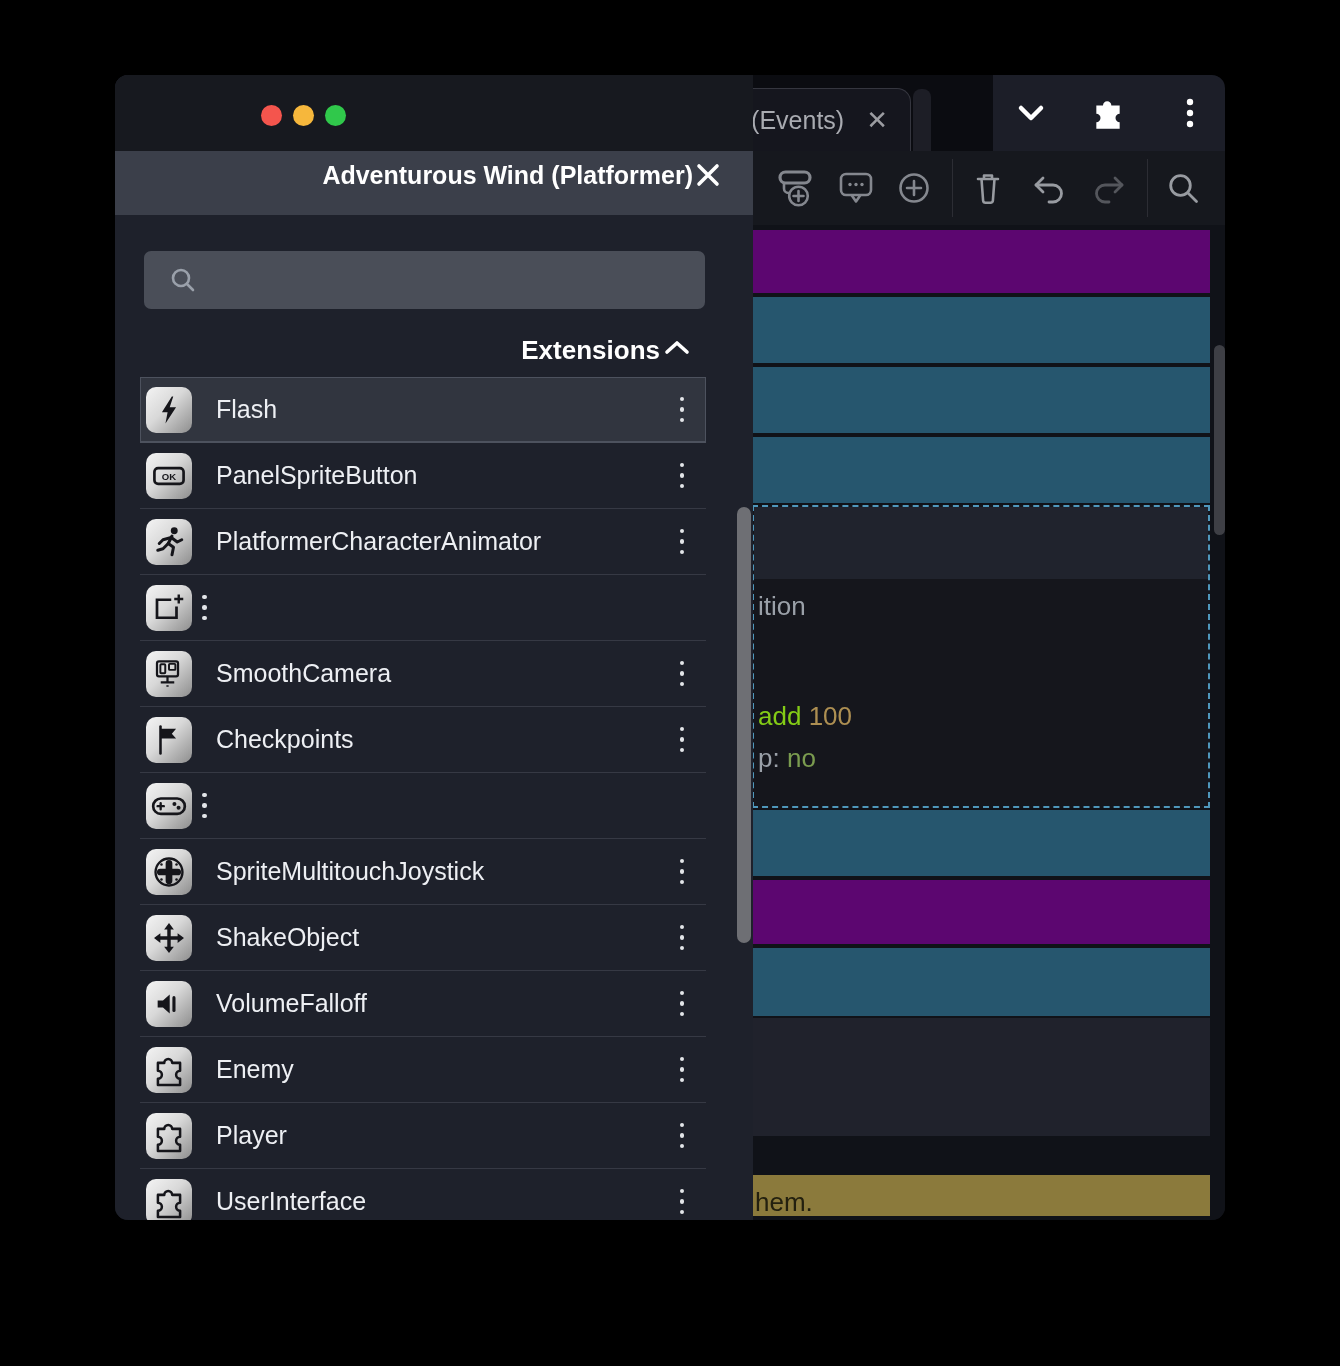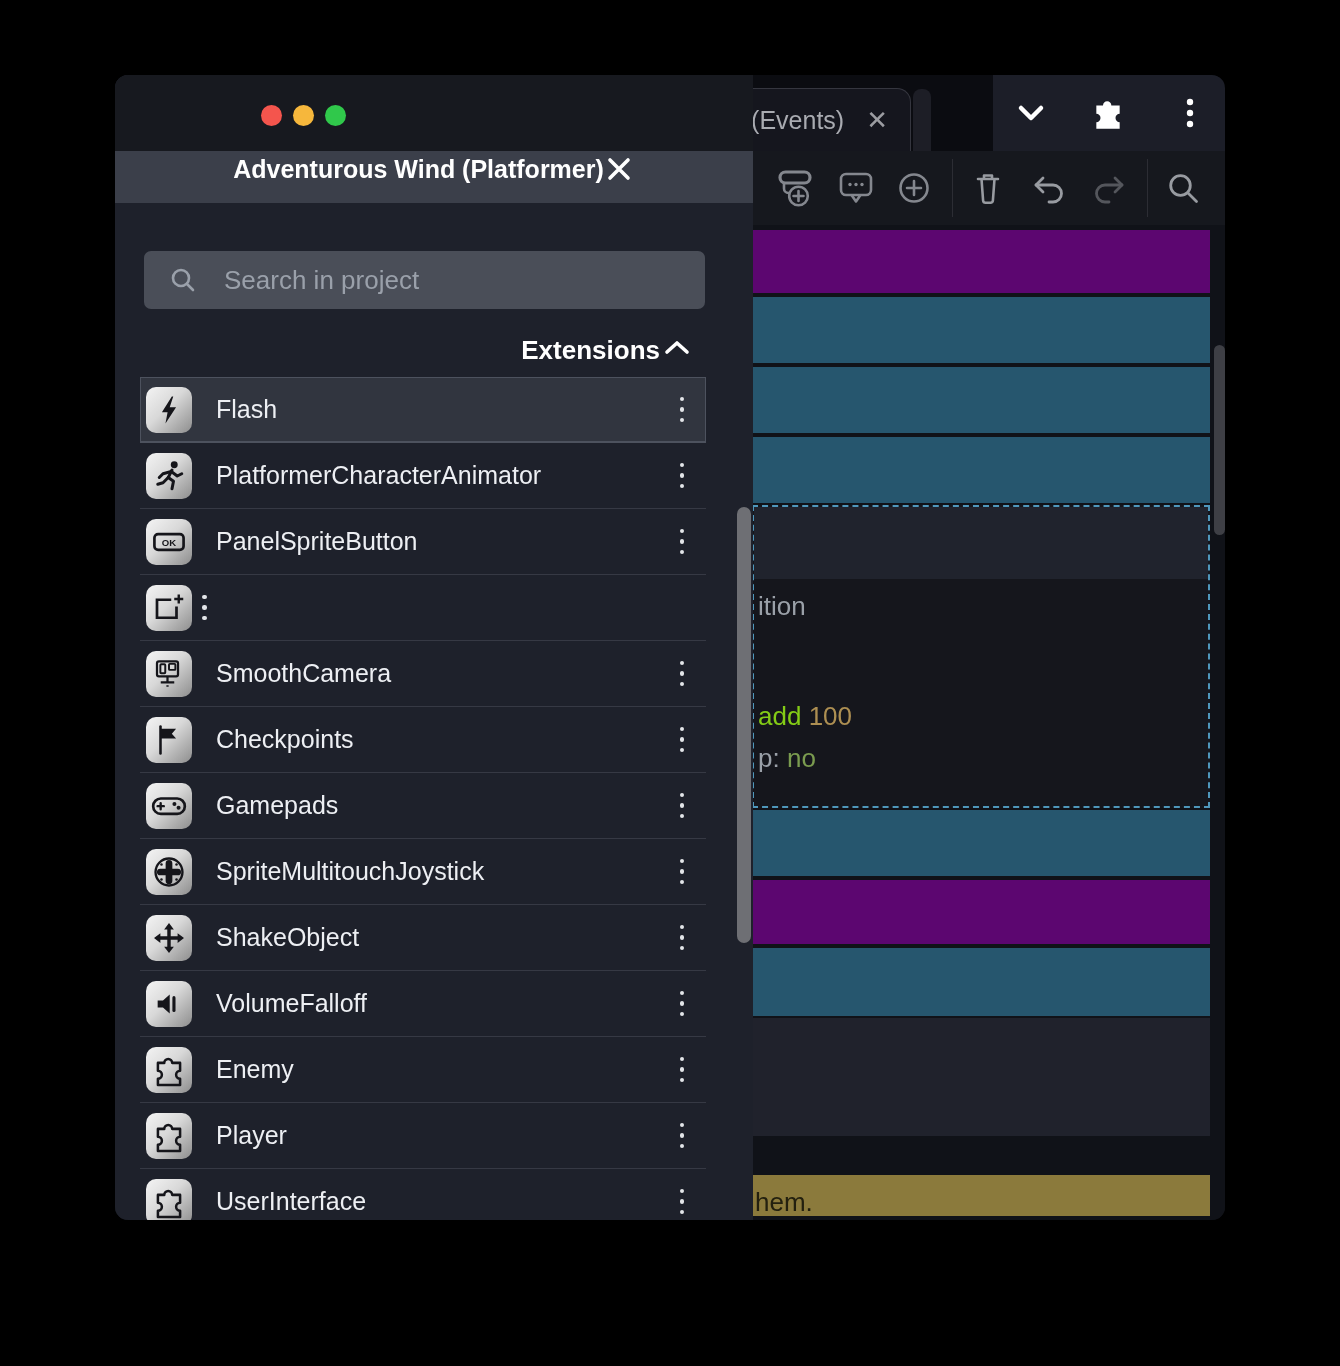--- a/index.html
+++ b/index.html
@@ -46,22 +46,22 @@
   .sel-head { position:absolute; left:0; top:0; right:0; height:72px; background:#20232d; }
   .sel-t { position:absolute; left:4px; font-size:26px; white-space:nowrap; }
 
   .sheet-scrollbar { position:absolute; left:1099px; top:120px; width:11px; height:190px; background:#3e3f45; border-radius:6px; }
 
   
   .drawer { position:absolute; left:0; top:0; width:638px; height:1145px; background:#1e212b; }
   .chrome { position:absolute; left:0; top:0; width:638px; height:76px; background:#17191f; }
   .light { position:absolute; top:30px; width:21px; height:21px; border-radius:50%; }
   .titlebar {
-    position:absolute; left:0; top:76px; width:638px; height:52px; background:#3b3f4a;
-    display:flex; align-items:center; justify-content:center; padding:0 30px 16px 29px;
+    position:absolute; left:0; top:76px; width:638px; height:64px; background:#3b3f4a;
+    display:flex; align-items:center; justify-content:flex-end; padding:0 30px 16px 29px;
   }
   .drawer-title { color:#ffffff; font-size:25px; font-weight:bold; white-space:nowrap; }
   .drawer-close { width:30px; height:30px; cursor:pointer; }
 
   .searchbox {
     position:absolute; left:29px; top:176px; width:561px; height:58px;
     background:#4a4e58; border-radius:7px; display:flex; align-items:center; padding:0 14px 0 24px;
   }
   .searchbox svg { flex:0 0 auto; margin-right:26px; }
   .searchbox input {
@@ -214,21 +214,20 @@
             <path d="M6 6 L24 24 M24 6 L6 24" stroke="#fff" stroke-width="3.6" stroke-linecap="round"></path>
           </svg>
       </span>
     </div>
 
     <div class="searchbox">
       <svg width="30" height="30" viewBox="0 0 30 30">
         <circle cx="13" cy="13" r="8" fill="none" stroke="#9aa0aa" stroke-width="2.6"></circle>
         <path d="M19 19 l6 6" stroke="#9aa0aa" stroke-width="2.6" stroke-linecap="round"></path>
       </svg>
-      <input type="text" placeholder="Search in project" style="">
     </div>
 
     <div class="section-head">
       <span class="section-label">Extensions</span>
       <span>
         <svg width="34" height="26" viewBox="0 0 34 26">
             <path d="M7 17 l10 -9 10 9" fill="none" stroke="#fff" stroke-width="3.6" stroke-linecap="round" stroke-linejoin="round"></path>
           </svg>
       </span>
     </div>
@@ -242,52 +241,52 @@
           </span>
     <span class="ext-label">Flash</span>
     <span class="kebab">
             <i></i>
             <i></i>
             <i></i>
           </span>
   </div>
         <div class="ext-row">
     <span class="ext-tile">
+            <svg width="40" height="40" viewBox="0 0 48 48">
+              <rect x="6.5" y="14.5" width="35" height="19" rx="4.5" fill="none" stroke="#15151a" stroke-width="3.2"></rect>
+              <text x="24" y="28.6" font-size="11.5" font-weight="bold" text-anchor="middle" fill="#15151a" font-family="Liberation Sans, sans-serif">OK</text>
+            </svg>
+          </span>
+    <span class="ext-label">PanelSpriteButton</span>
+    <span class="kebab">
+            <i></i>
+            <i></i>
+            <i></i>
+          </span>
+  </div>
+        <div class="ext-row">
+    <span class="ext-tile">
             <svg width="36" height="36" viewBox="0 0 48 48" fill="none" stroke="#15151a" stroke-width="4" stroke-linecap="round" stroke-linejoin="round">
               <circle cx="31" cy="9" r="4.6" fill="#15151a" stroke="none"></circle>
               <path d="M28 16 L23 26"></path>
               <path d="M27 18 L16 21 L11 26"></path>
               <path d="M27 18 L35 24 L41 21"></path>
               <path d="M23 26 L30 31 L28 41"></path>
               <path d="M23 26 L16 33 L9 35"></path>
             </svg>
           </span>
     <span class="ext-label">PlatformerCharacterAnimator</span>
     <span class="kebab">
             <i></i>
             <i></i>
             <i></i>
           </span>
   </div>
         <div class="ext-row">
     <span class="ext-tile">
-            <svg width="40" height="40" viewBox="0 0 48 48">
-              <rect x="6.5" y="14.5" width="35" height="19" rx="4.5" fill="none" stroke="#15151a" stroke-width="3.2"></rect>
-              <text x="24" y="28.6" font-size="11.5" font-weight="bold" text-anchor="middle" fill="#15151a" font-family="Liberation Sans, sans-serif">OK</text>
-            </svg>
-          </span>
-    <span class="ext-label">PanelSpriteButton</span>
-    <span class="kebab">
-            <i></i>
-            <i></i>
-            <i></i>
-          </span>
-  </div>
-        <div class="ext-row">
-    <span class="ext-tile">
             <svg width="36" height="36" viewBox="0 0 48 48" fill="none" stroke="#15151a">
               <path d="M27 13 H8 v24 h26 V22" stroke-width="3.6"></path>
               <path d="M37 6 v12 M31 12 h12" stroke-width="3.2"></path>
             </svg>
           </span>
     <span class="kebab">
             <i></i>
             <i></i>
             <i></i>
           </span>
@@ -324,21 +323,20 @@
   </div>
         <div class="ext-row">
     <span class="ext-tile">
             <svg width="40" height="40" viewBox="0 0 48 48" fill="none" stroke="#15151a">
               <rect x="5" y="15" width="38" height="18.5" rx="9.2" stroke-width="3.2"></rect>
               <path d="M14 20.5 v7.5 M10.3 24.2 h7.5" stroke-width="2.8" stroke-linecap="round"></path>
               <circle cx="30.5" cy="21.5" r="2.4" fill="#15151a" stroke="none"></circle>
               <circle cx="35.5" cy="26" r="2.4" fill="#15151a" stroke="none"></circle>
             </svg>
           </span>
-    <span class="ext-label">Gamepads</span>
     <span class="kebab">
             <i></i>
             <i></i>
             <i></i>
           </span>
   </div>
         <div class="ext-row">
     <span class="ext-tile">
             <svg width="38" height="38" viewBox="0 0 48 48" fill="none" stroke="#15151a">
               <circle cx="24" cy="24" r="17" stroke-width="3"></circle>

